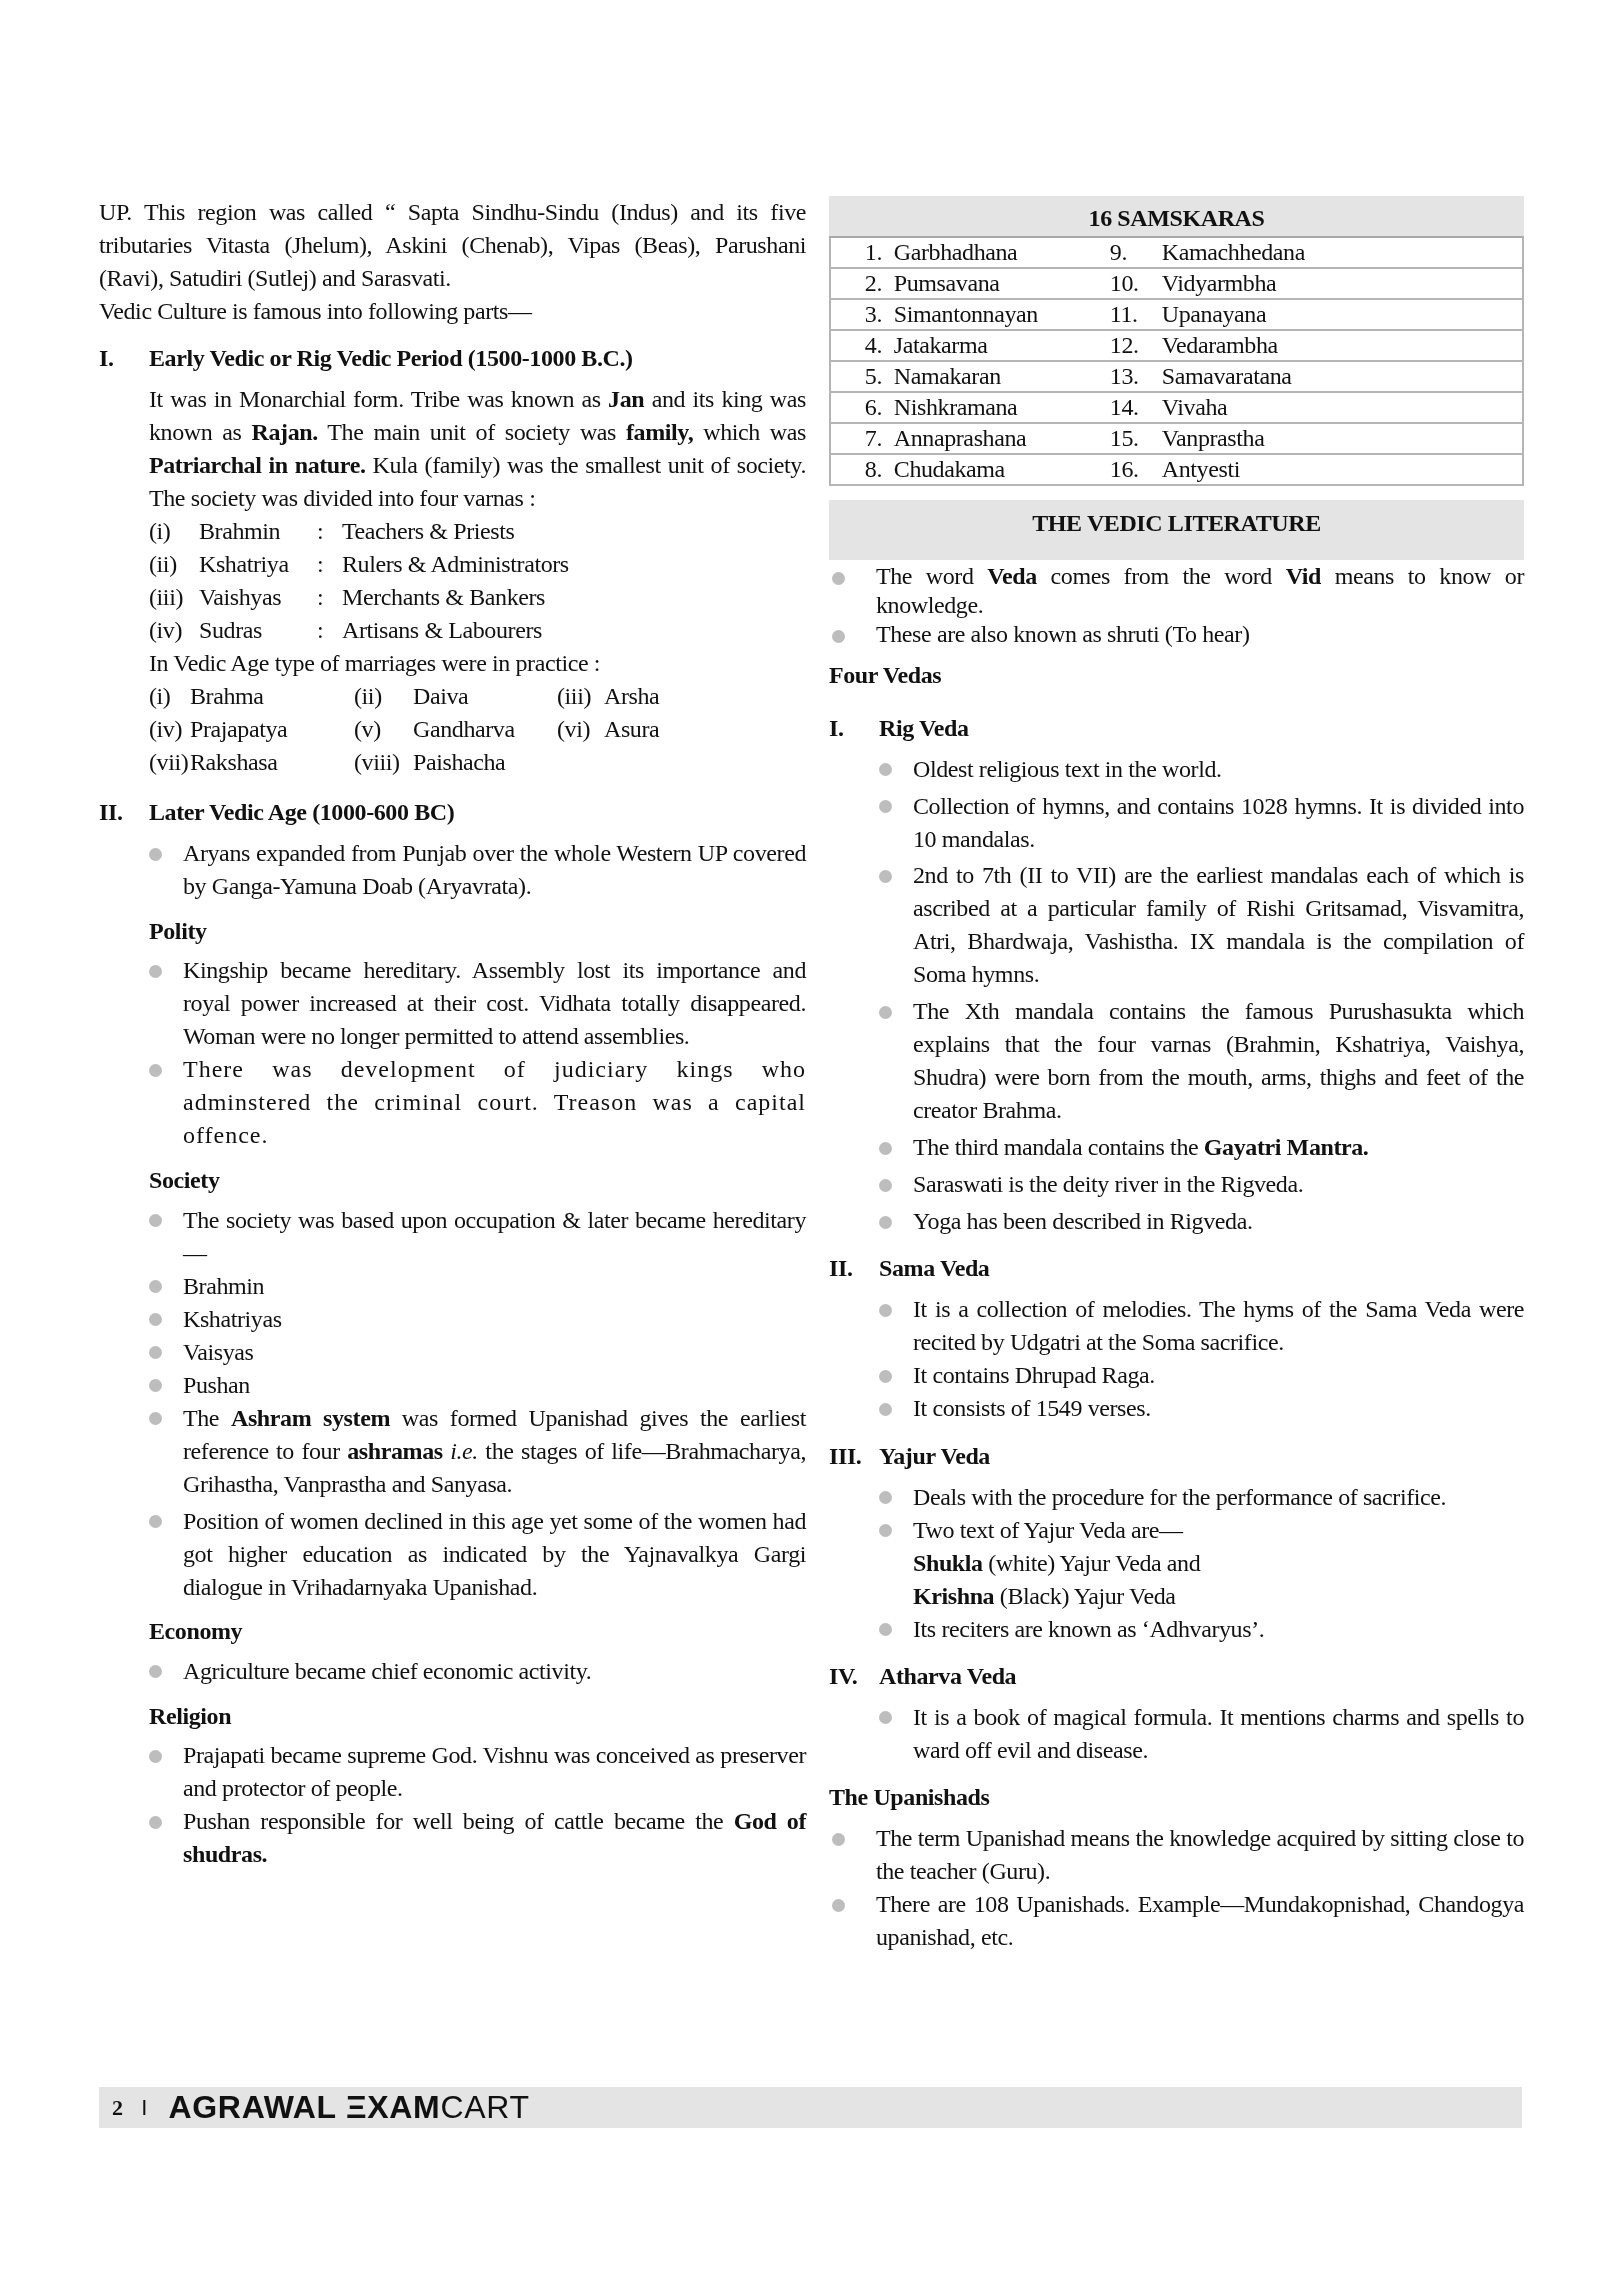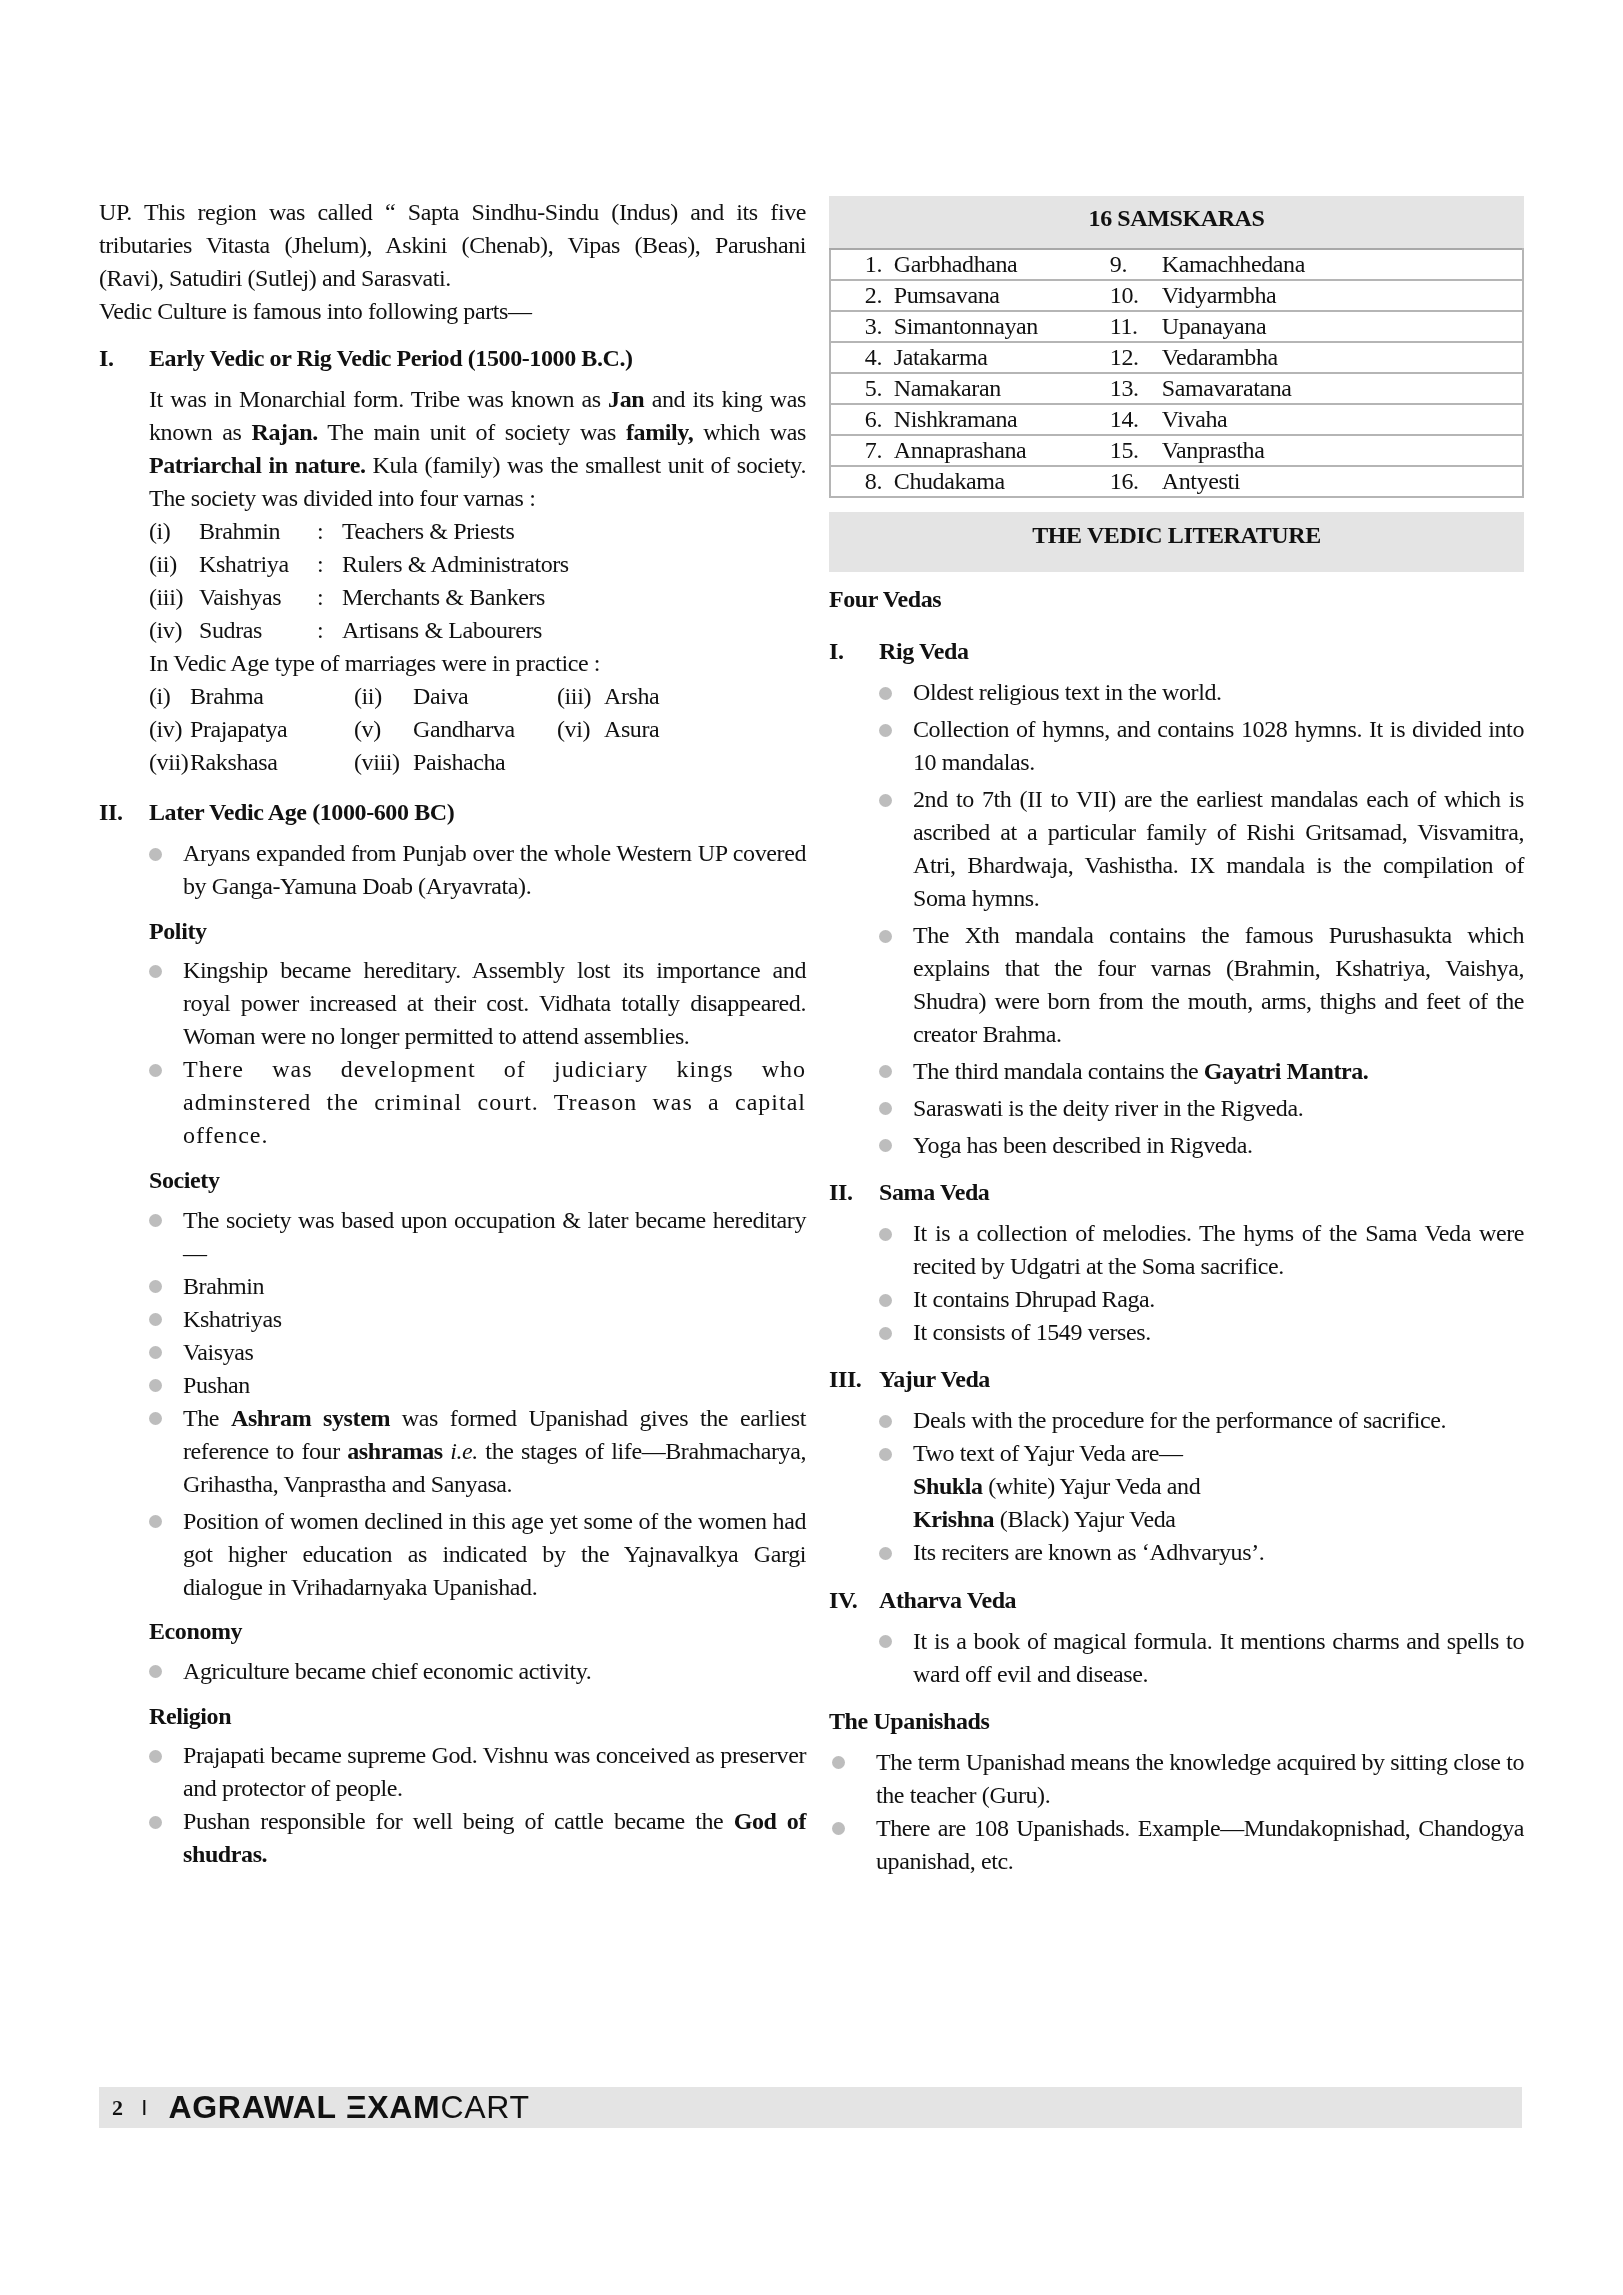--- a/index.html
+++ b/index.html
@@ -18,21 +18,21 @@
   li{position:relative;text-align:justify;}
   .bl li{padding-left:34px;}
   .bl.lvl1 li{margin-left:50px;}
   .bl.top li{padding-left:47px;}
   .bullet{position:absolute;left:0;top:10.5px;width:13px;height:13px;border-radius:50%;background:#bdbdbd;}
   .bl.top .bullet{left:2.6px;}
   .gap li{margin-bottom:3.9px;}
   .grid3{display:grid;grid-template-columns:50px 111px 25px 1fr;}
   .mgrid{display:grid;grid-template-columns:41px 164px 59px 144px 47px 1fr;}
   b{font-weight:bold;}
-  .band{background:#e4e4e4;text-align:center;font-weight:bold;height:52px;line-height:44px;}
+  .band{background:#e4e4e4;text-align:center;font-weight:bold;height:40px;line-height:44px;}
   table{width:100%;border-collapse:collapse;border:2px solid #b5b5b5;border-top:2.6px solid #a8a8a8;}
   td{height:29px;line-height:29px;border-bottom:2px solid #b5b5b5;padding:0;}
   td.n{width:51px;text-align:right;padding-right:11.8px;}
   td.t{width:216px;}
   td.n2{width:52px;text-align:left;}
   #footer{position:absolute;left:99px;top:2087px;width:1423px;height:41px;background:#e4e4e4;
           display:flex;align-items:center;}
   #footer .pg{font-family:"Liberation Serif",serif;font-weight:bold;font-size:22px;margin-left:13px;}
   #footer .sep{font-family:"Liberation Sans",sans-serif;font-size:22px;margin-left:18.3px;}
   #footer .brand{font-family:"Liberation Sans",sans-serif;font-size:32px;margin-left:21px;letter-spacing:0.7px;}
@@ -178,20 +178,24 @@
         <tr>
           <td class="n">8.</td>
           <td class="t">Chudakama</td>
           <td class="n2">16.</td>
           <td>Antyesti</td>
         </tr>
       </tbody>
     </table>
 
   <div class="band" style="margin-top:14.4px;height:60px;line-height:47px;">THE VEDIC LITERATURE</div>
+  <ul class="bl top" style="margin-top:1.3px">
+    <li style="line-height:29px"><span class="bullet"></span><span id="litb1">The word <b>Veda</b> comes from the word <b>Vid</b> means to know or knowledge.</span></li>
+    <li style="line-height:29px"><span class="bullet"></span><span>These are also known as shruti (To hear)</span></li>
+  </ul>
 
   <div style="font-weight:bold;margin-top:10.5px">Four Vedas</div>
 
   <div class="sec" style="margin-top:19.6px">
     <span class="num">I.</span>
     <span>Rig Veda</span>
   </div>
   <ul class="bl lvl1 gap">
     <li><span class="bullet"></span><span>Oldest religious text in the world.</span></li>
     <li><span class="bullet"></span><span>Collection of hymns, and contains 1028 hymns. It is divided into 10 mandalas.</span></li>

